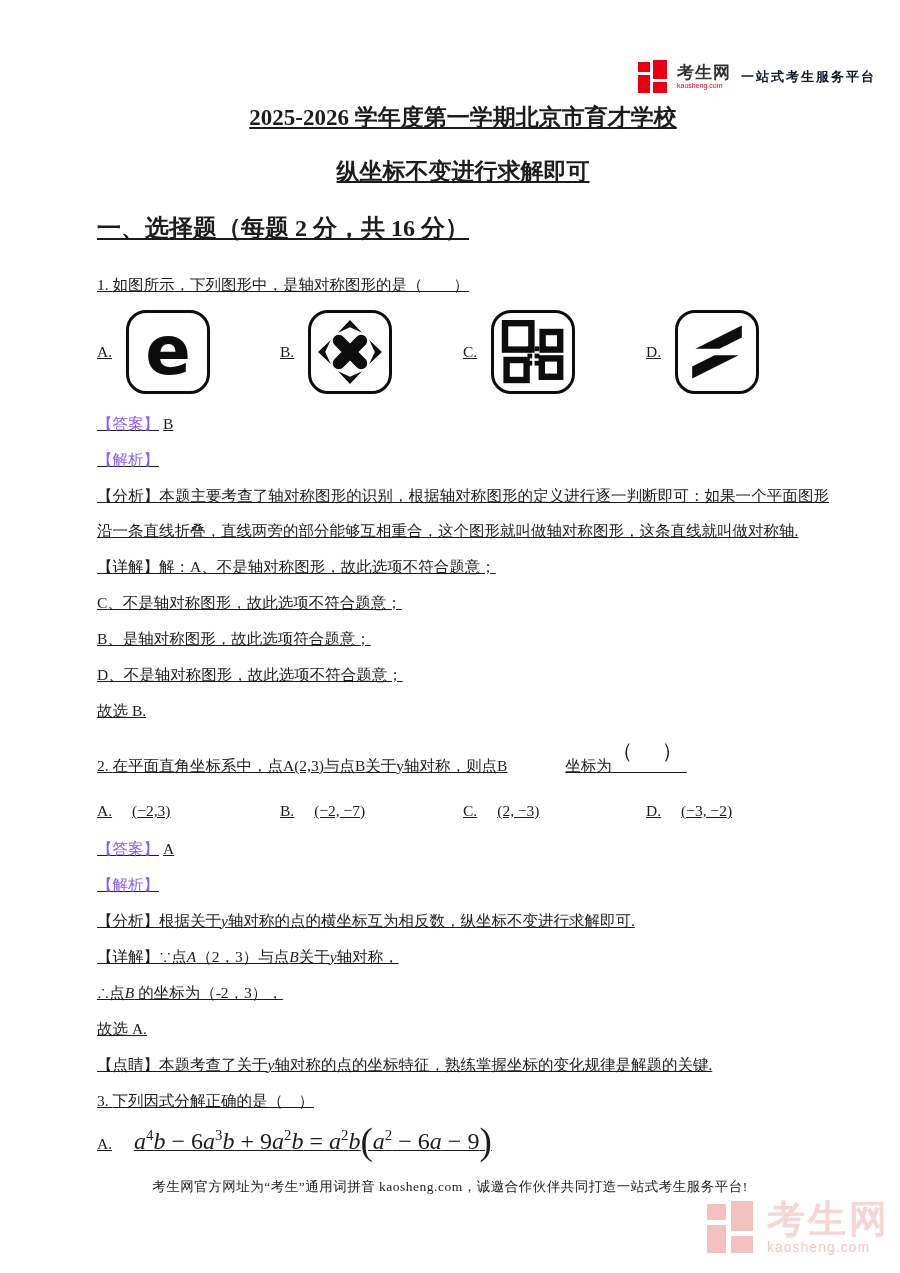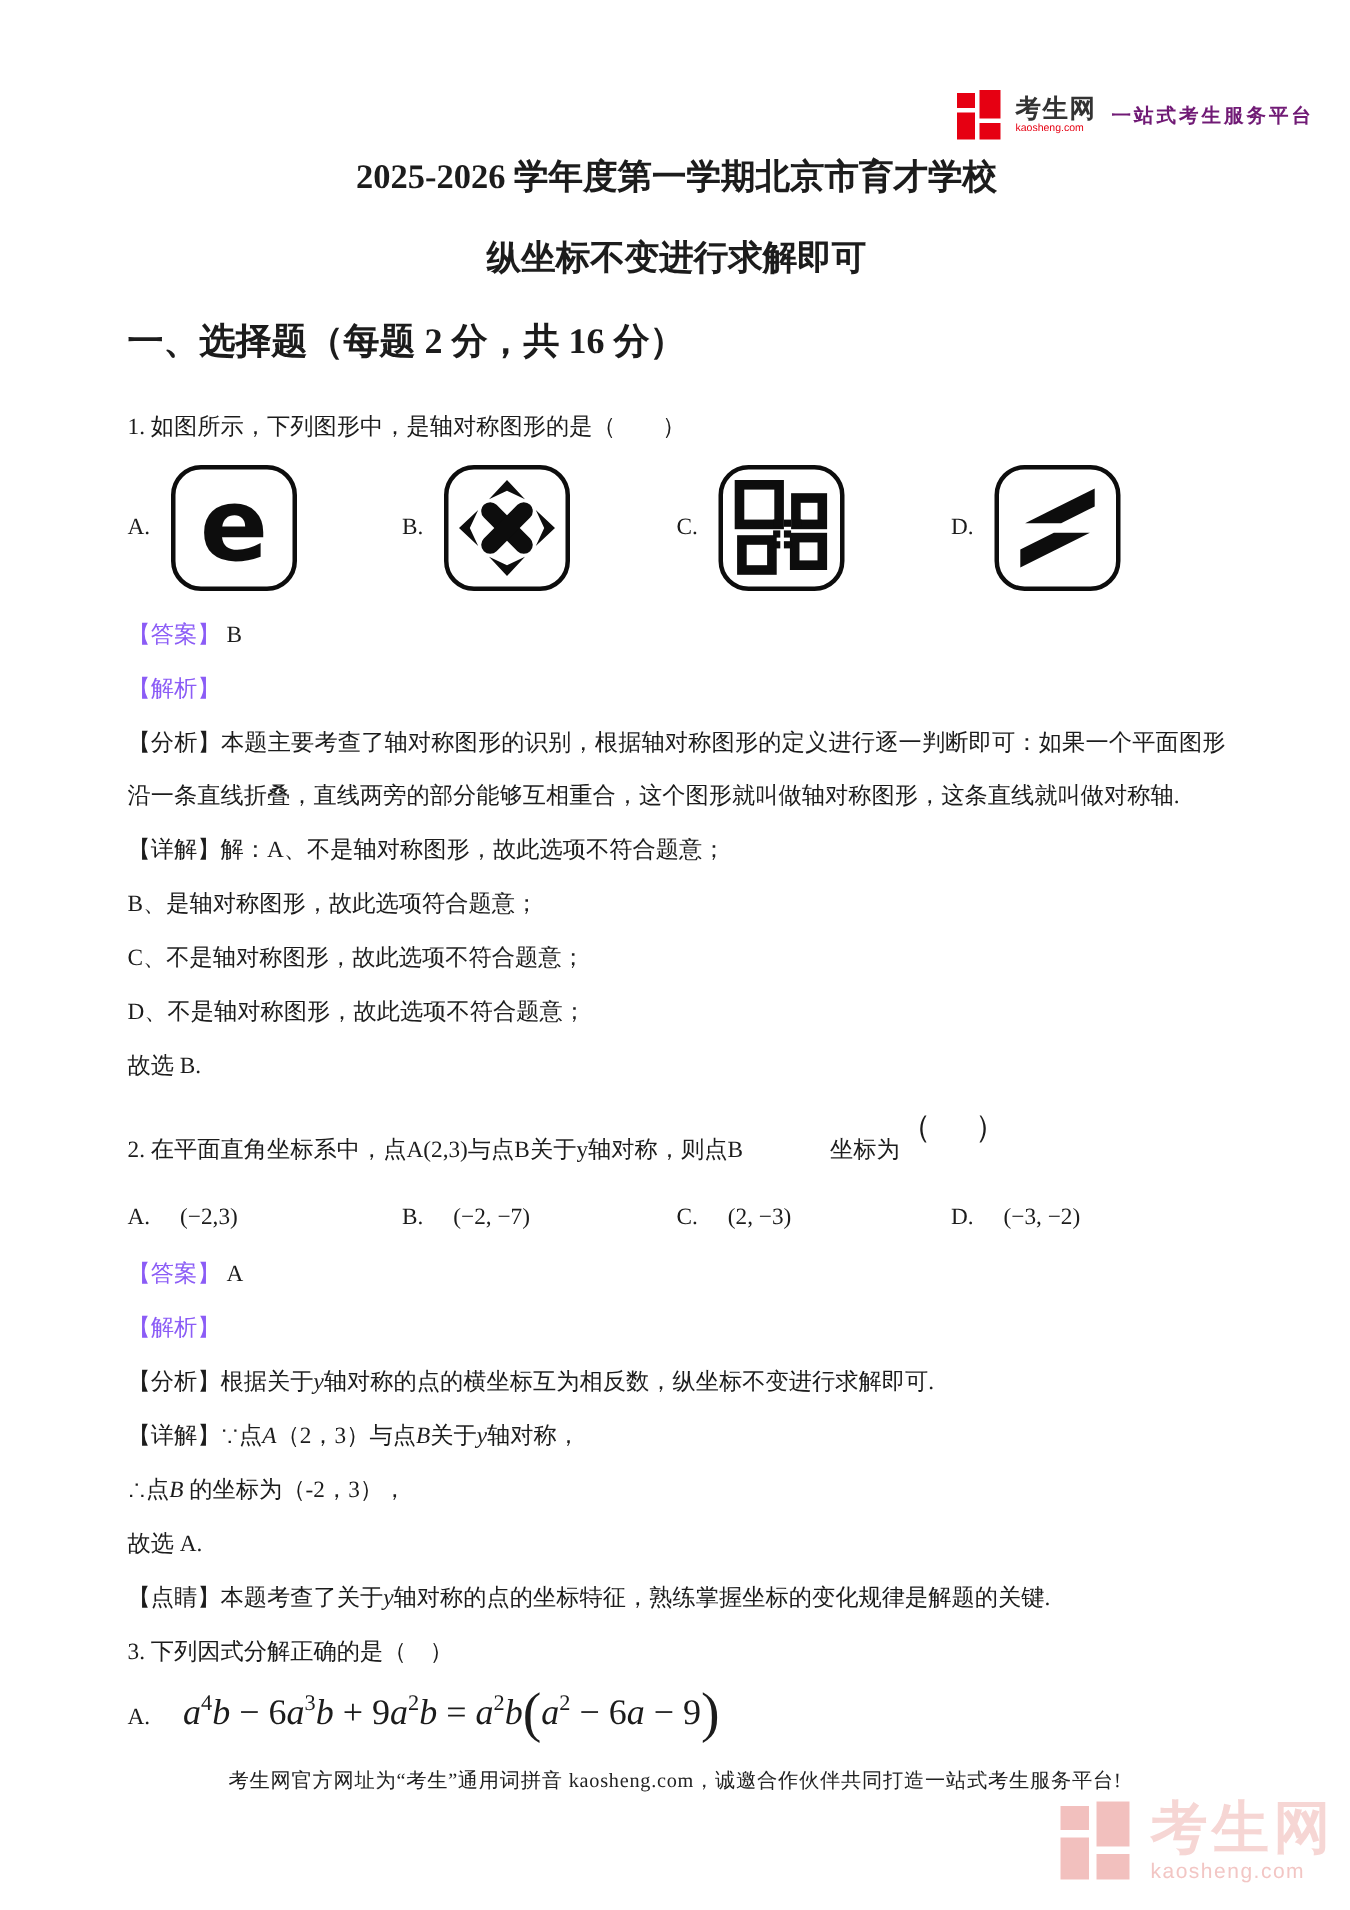--- a/index.html
+++ b/index.html
@@ -10,24 +10,24 @@
   .logo-row{position:absolute;top:60px;left:638px;display:flex;align-items:center;}
   .logoicon{position:relative;width:34px;height:33px;flex:0 0 auto;}
   .logoicon div{position:absolute;background:#e60012;}
   .lb-a{left:0;top:2px;width:12px;height:10px;}
   .lb-b{left:0;top:15px;width:12px;height:18px;}
   .lb-c{left:15px;top:0;width:14px;height:19px;}
   .lb-d{left:15px;top:22px;width:14px;height:11px;}
   .logotext{margin-left:5px;line-height:1;}
   .logoname{font-family:"Liberation Sans",sans-serif;font-size:17px;font-weight:bold;color:#333;letter-spacing:1px;}
   .logosite{font-family:"Liberation Sans",sans-serif;font-size:7px;color:#e60012;margin-top:1px;}
-  .tagline{margin-left:10px;font-family:"Liberation Sans",sans-serif;font-size:13px;color:#701a75;letter-spacing:2px;font-weight:bold;}
-
-  
-  .content{position:absolute;top:103px;left:85px;width:732px;}
+  .tagline{margin-left:10px;font-family:"Liberation Sans",sans-serif;font-size:13px;color:#0f172a;letter-spacing:2px;font-weight:bold;}
+
+  
+  .content{position:absolute;top:103px;left:97px;width:732px;text-decoration:underline;}
   .title{margin:0 0 24px 0;text-align:center;font-size:23px;font-weight:bold;line-height:30px;}
   .section{margin:3px 0 22px 0;font-size:24px;font-weight:bold;line-height:34px;}
   .line{margin:0 0 1px 0;font-size:15.5px;line-height:35px;}
   .just{text-align:justify;}
   .blue{color:#8b5cf6;}
   .ansserif{font-family:"Liberation Serif",serif;margin-left:4px;}
 
   
   .rs-t{}
   .rs-mr{font-family:"Liberation Serif",serif;}
@@ -159,22 +159,22 @@
     </div>
 
     <p class="line">
       <span class="blue">【答案】</span><span class="ansserif">B</span>
     </p>
     <p class="line">
       <span class="blue">【解析】</span>
     </p>
     <p class="line just">【分析】本题主要考查了轴对称图形的识别，根据轴对称图形的定义进行逐一判断即可：如果一个平面图形沿一条直线折叠，直线两旁的部分能够互相重合，这个图形就叫做轴对称图形，这条直线就叫做对称轴.</p>
     <p class="line"><span class="rs-t">【详解】解：</span><span class="rs-mr">A</span><span class="rs-t">、不是轴对称图形，故此选项不符合题意；</span></p>
+    <p class="line"><span class="rs-mr">C</span><span class="rs-t">、不是轴对称图形，故此选项不符合题意；</span></p>
     <p class="line"><span class="rs-mr">B</span><span class="rs-t">、是轴对称图形，故此选项符合题意；</span></p>
-    <p class="line"><span class="rs-mr">C</span><span class="rs-t">、不是轴对称图形，故此选项不符合题意；</span></p>
     <p class="line"><span class="rs-mr">D</span><span class="rs-t">、不是轴对称图形，故此选项不符合题意；</span></p>
     <p class="line"><span class="rs-t">故选 </span><span class="rs-mr">B.</span></p>
 
     <p class="line" style="margin-top:19px;">
       <span><span class="rs-mr">2. </span><span class="rs-t">在平面直角坐标系中，点</span><span class="rs-mr">A(2,3)</span><span class="rs-t">与点</span><span class="rs-mr">B</span><span class="rs-t">关于</span><span class="rs-mr">y</span><span class="rs-t">轴对称，则点</span><span class="rs-mr">B</span><span class="rs-gap">坐标为</span></span><span class="bigparen">（　）</span>
     </p>
     <div class="q2opts">
       <span class="q2opt"><span class="optlabel">A.</span><span class="mathv">(−2,3)</span></span>
       <span class="q2opt"><span class="optlabel">B.</span><span class="mathv">(−2, −7)</span></span>
       <span class="q2opt"><span class="optlabel">C.</span><span class="mathv">(2, −3)</span></span>

